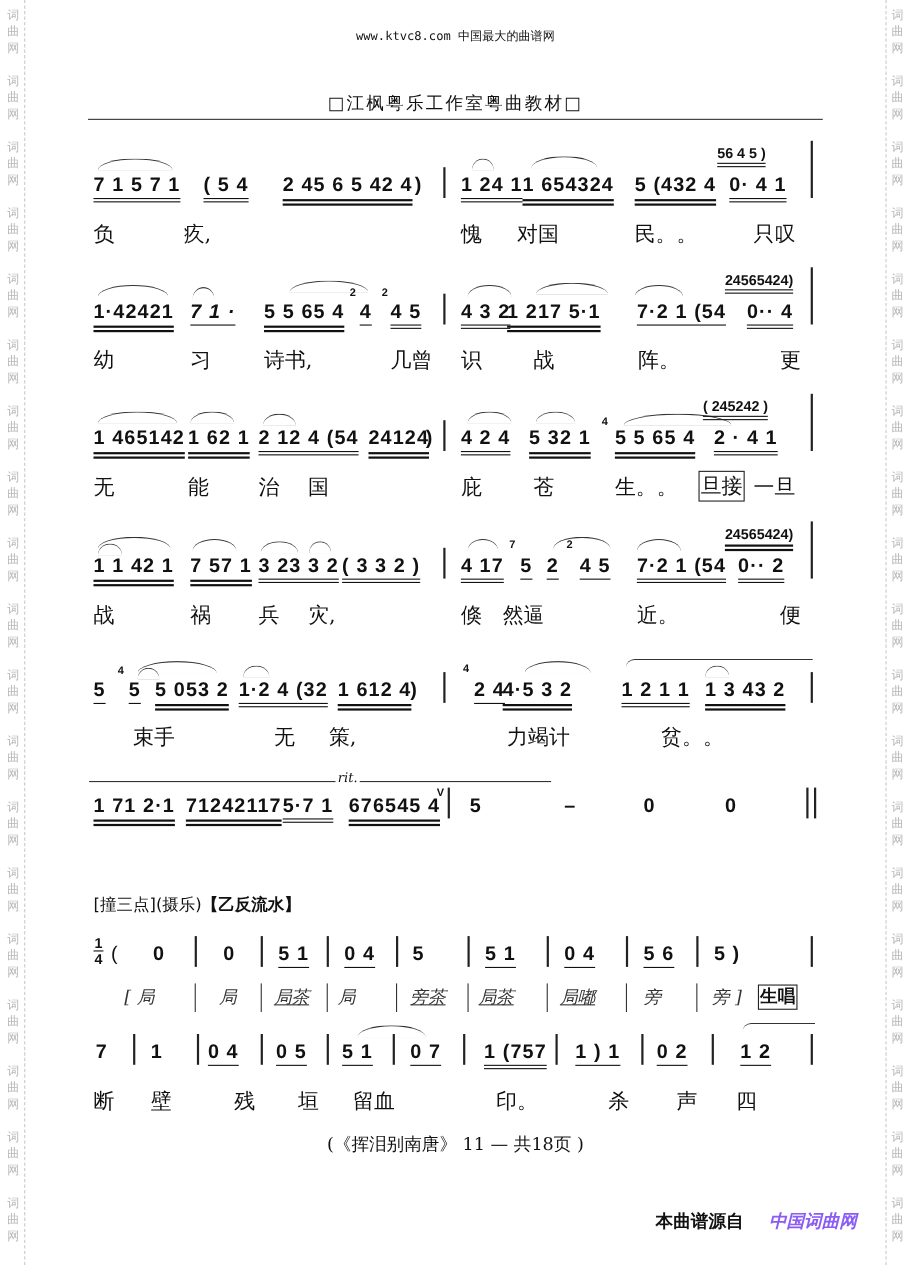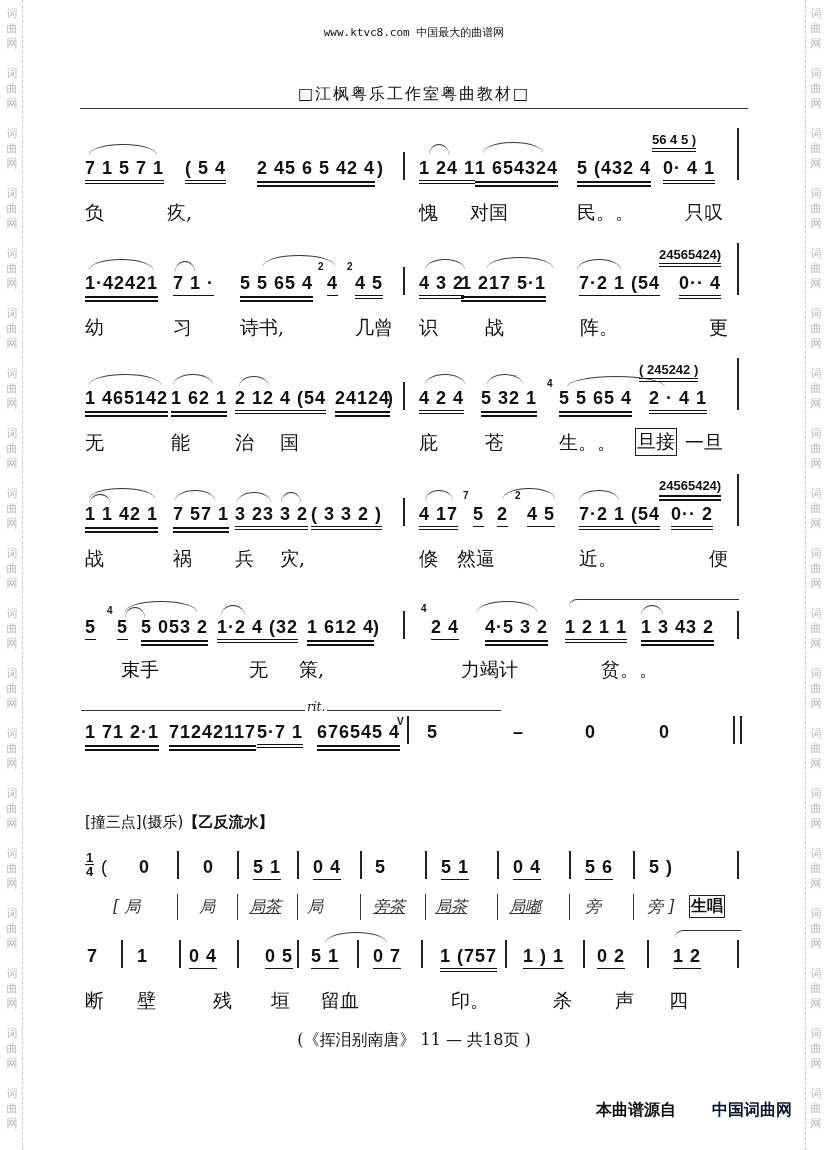--- a/index.html
+++ b/index.html
@@ -38,21 +38,21 @@
   .section-label b{font-weight:bold;}
   .percussion{position:absolute;left:85px;top:897px;width:660px;height:28px;font-size:16px;font-style:italic;font-family:"DejaVu Serif",serif;white-space:nowrap;color:#333;}
   .perc{position:absolute;top:0;}
   .perc-u{text-decoration:underline;}
   .perc-bar{position:absolute;top:-3px;height:26px;border-left:1.5px solid #333;}
   .timesig{position:absolute;font-size:13px;font-weight:bold;line-height:13px;text-align:center;font-family:"Liberation Sans",sans-serif;}
   .timesig .frac{display:block;border-bottom:1px solid #111;width:9px;}
 
   .page-footer{position:absolute;top:1030px;left:0;width:828px;text-align:center;font-size:16px;font-family:"DejaVu Serif","Liberation Serif",serif;}
   .source-credit{position:absolute;top:1100px;left:596px;font-size:16px;font-weight:bold;white-space:nowrap;font-family:"DejaVu Sans",sans-serif;}
-  .source-credit .brand{color:#0f172a;margin-left:36px;}
+  .source-credit .brand{color:#8b5cf6;margin-left:23px;font-style:italic;}
 </style>
 </head>
 <body>
 
 <div class="side-strip left" id="wm-left">
     <div class="side-group">
       <span>词</span>
       <span>曲</span>
       <span>网</span>
     </div>
@@ -277,21 +277,21 @@
     <span class="lyric" style="left:600px;">只叹</span>
   </div>
 </div>
 
 <div class="system" style="top:273px;">
   <div class="notes-line">
     <div class="slur" style="left:4px;top:-14px;width:64px;"></div>
     <div class="slur" style="left:90px;top:-12px;width:20px;"></div>
     <div class="slur" style="left:178px;top:-18px;width:72px;"></div>
     <span class="note-group u3" style="left:0;">1·42421</span>
-    <span class="note-group u1" style="left:88px;">7 1 ·</span>
+    <span class="note-group u1" style="left:88px;font-style:italic;">7 1 ·</span>
     <span class="note-group u3" style="left:155px;">5 5 65 4</span>
     <span class="grace" style="left:233px;top:-12px;">2</span>
     <span class="note-group u1" style="left:242px;">4</span>
     <span class="grace" style="left:262px;top:-12px;">2</span>
     <span class="note-group u2" style="left:270px;">4 5</span>
     <span class="bar" style="left:318px;"></span>
     <div class="slur" style="left:340px;top:-14px;width:40px;"></div>
     <div class="slur" style="left:402px;top:-16px;width:66px;"></div>
     <div class="slur" style="left:492px;top:-14px;width:44px;"></div>
     <span class="note-group u2" style="left:334px;">4 3 2</span>
@@ -397,21 +397,21 @@
     <span class="note-group u3" style="left:56px;">5 053 2</span>
     <span class="note-group u2" style="left:132px;">1·2 4 (32</span>
     <span class="note-group u3" style="left:222px;">1 612 4</span>
     <span class="note-group" style="left:288px;">)</span>
     <span class="bar" style="left:318px;"></span>
     <div class="slur" style="left:392px;top:-16px;width:60px;"></div>
     <div class="slur" style="left:484px;top:-18px;width:170px;border-radius:8px 0 0 0;"></div>
     <div class="slur" style="left:556px;top:-12px;width:22px;"></div>
     <span class="grace" style="left:336px;top:-14px;">4</span>
     <span class="note-group u1" style="left:346px;">2 4</span>
-    <span class="note-group u3" style="left:400px;">4·5 3 2</span>
+    <span class="note-group u3" style="left:372px;">4·5 3 2</span>
     <span class="note-group u2" style="left:480px;">1 2 1 1</span>
     <span class="note-group u3" style="left:556px;">1 3 43 2</span>
     <span class="bar" style="left:652px;"></span>
   </div>
   <div class="lyrics-line" style="top:40px;margin-left:36px;">
     <span class="lyric" style="left:0;">束手</span>
     <span class="lyric" style="left:128px;">无</span>
     <span class="lyric" style="left:178px;">策,</span>
     <span class="lyric" style="left:340px;">力竭计</span>
     <span class="lyric" style="left:480px;">贫。。</span>
@@ -490,21 +490,21 @@
 </div>
 
 <div class="system" style="top:946px;">
   <div class="notes-line">
     <span class="note-group" style="left:2px;">7</span>
     <span class="bar" style="left:36px;"></span>
     <span class="note-group" style="left:52px;">1</span>
     <span class="bar" style="left:94px;"></span>
     <span class="note-group u1" style="left:104px;">0 4</span>
     <span class="bar" style="left:152px;"></span>
-    <span class="note-group u1" style="left:180px;">0 5</span>
+    <span class="note-group u1" style="left:166px;">0 5</span>
     <span class="bar" style="left:212px;"></span>
     <div class="slur" style="left:240px;top:-14px;width:62px;"></div>
     <span class="note-group u1" style="left:226px;">5 1</span>
     <span class="bar" style="left:272px;"></span>
     <span class="note-group u1" style="left:288px;">0 7</span>
     <span class="bar" style="left:336px;"></span>
     <span class="note-group u2" style="left:355px;">1 (757</span>
     <span class="bar" style="left:420px;"></span>
     <span class="note-group u1" style="left:438px;">1 ) 1</span>
     <span class="bar" style="left:498px;"></span>

